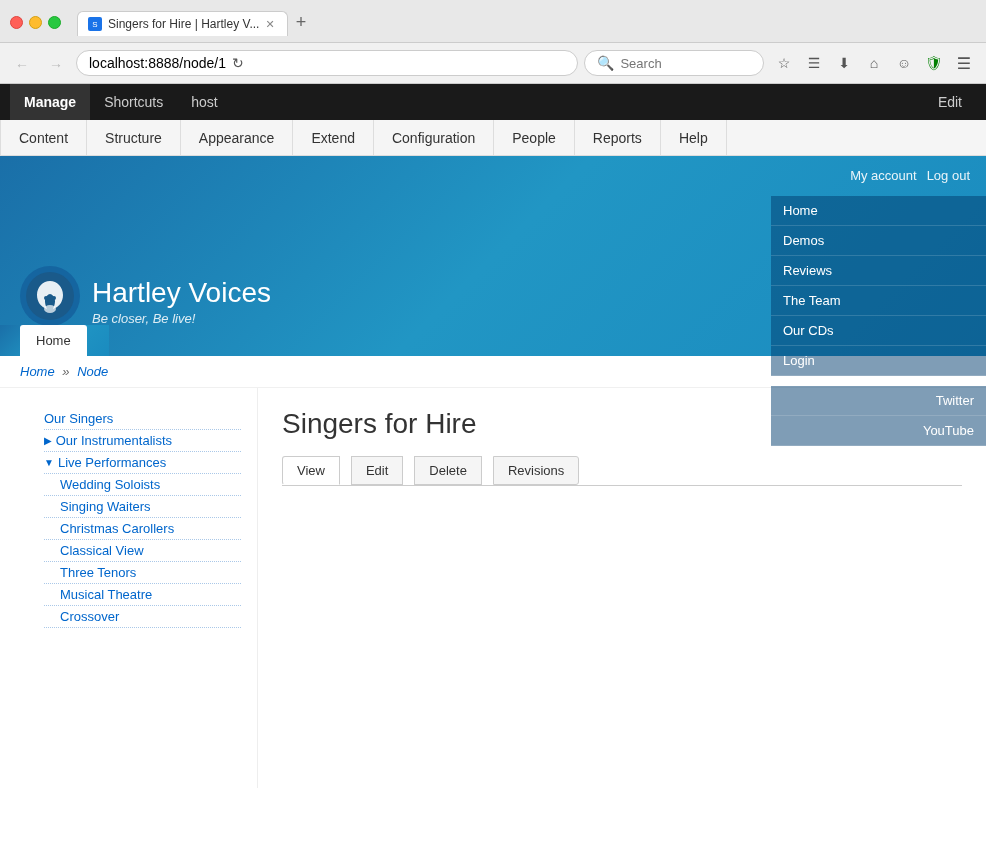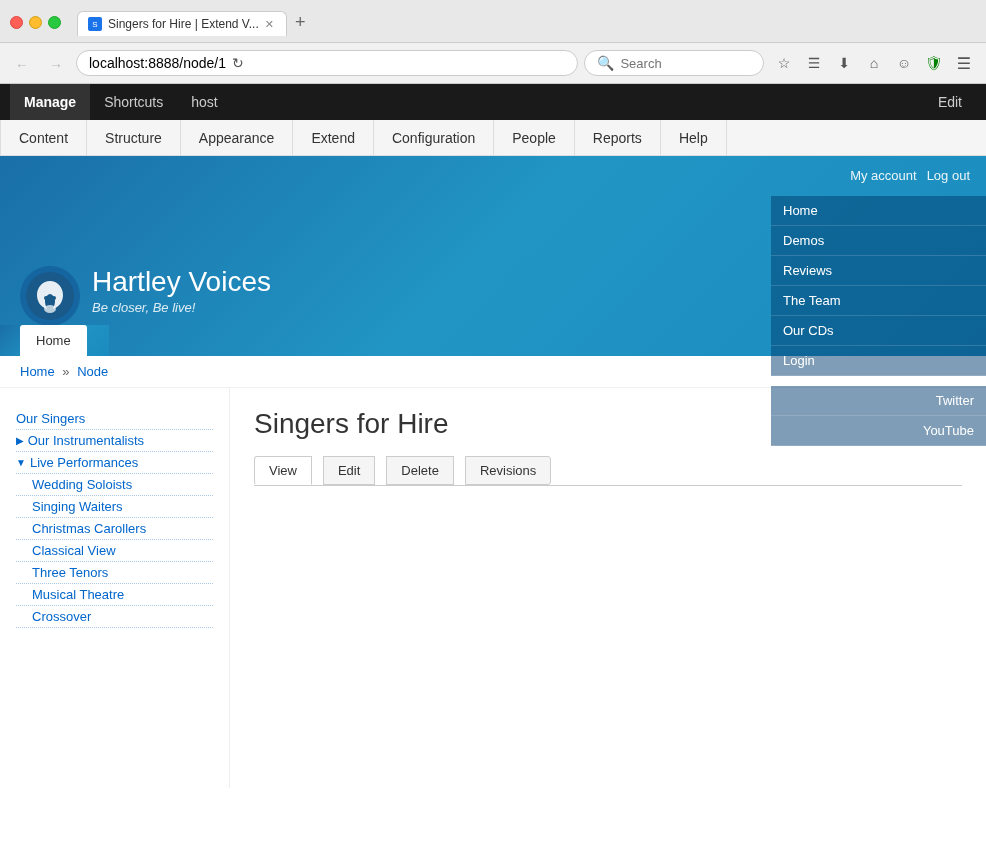--- a/index.html
+++ b/index.html
@@ -227,21 +227,21 @@
       background: rgba(0,60,110,0.5);
       text-decoration: none;
     }
     .right-nav-social {
       margin-top: 8px;
     }
 
     
     .site-branding {
       display: flex;
-      align-items: flex-start;
+      align-items: flex-end;
       gap: 12px;
       padding: 20px 20px 30px;
     }
     .site-logo {
       width: 60px; height: 60px;
       background: #1565a0;
       border-radius: 50%;
       display: flex; align-items: center; justify-content: center;
       overflow: hidden;
     }
@@ -277,28 +277,30 @@
       cursor: pointer;
       border-radius: 3px 3px 0 0;
       margin-right: 2px;
     }
 
     
     .page-content {
       background: #fff;
       display: flex;
       min-height: 400px;
+      padding-left: 28px;
     }
 
     
     .breadcrumb-bar {
       padding: 8px 20px;
       font-size: 13px;
       color: #333;
       border-bottom: 1px solid #f0f0f0;
+      font-style: italic;
     }
     .breadcrumb-link {
       color: #0066cc;
       cursor: pointer;
       text-decoration: none;
     }
     .breadcrumb-sep { margin: 0 4px; color: #666; }
 
     
     .left-sidebar {
@@ -371,21 +373,21 @@
   <div class="browser-chrome">
     <div class="browser-titlebar">
       <div class="browser-dots">
         <div class="dot dot-red"></div>
         <div class="dot dot-yellow"></div>
         <div class="dot dot-green"></div>
       </div>
       <div class="browser-tabs">
         <div class="browser-tab">
           <div class="tab-favicon">S</div>
-          <span>Singers for Hire | Extend V...</span>
+          <span>Singers for Hire | Hartley V...</span>
           <span class="tab-close">✕</span>
         </div>
         <button class="tab-new">+</button>
       </div>
     </div>
   </div>
   <div class="browser-toolbar">
     <button class="nav-btn disabled">←</button>
     <button class="nav-btn disabled">→</button>
     <div class="address-bar">

